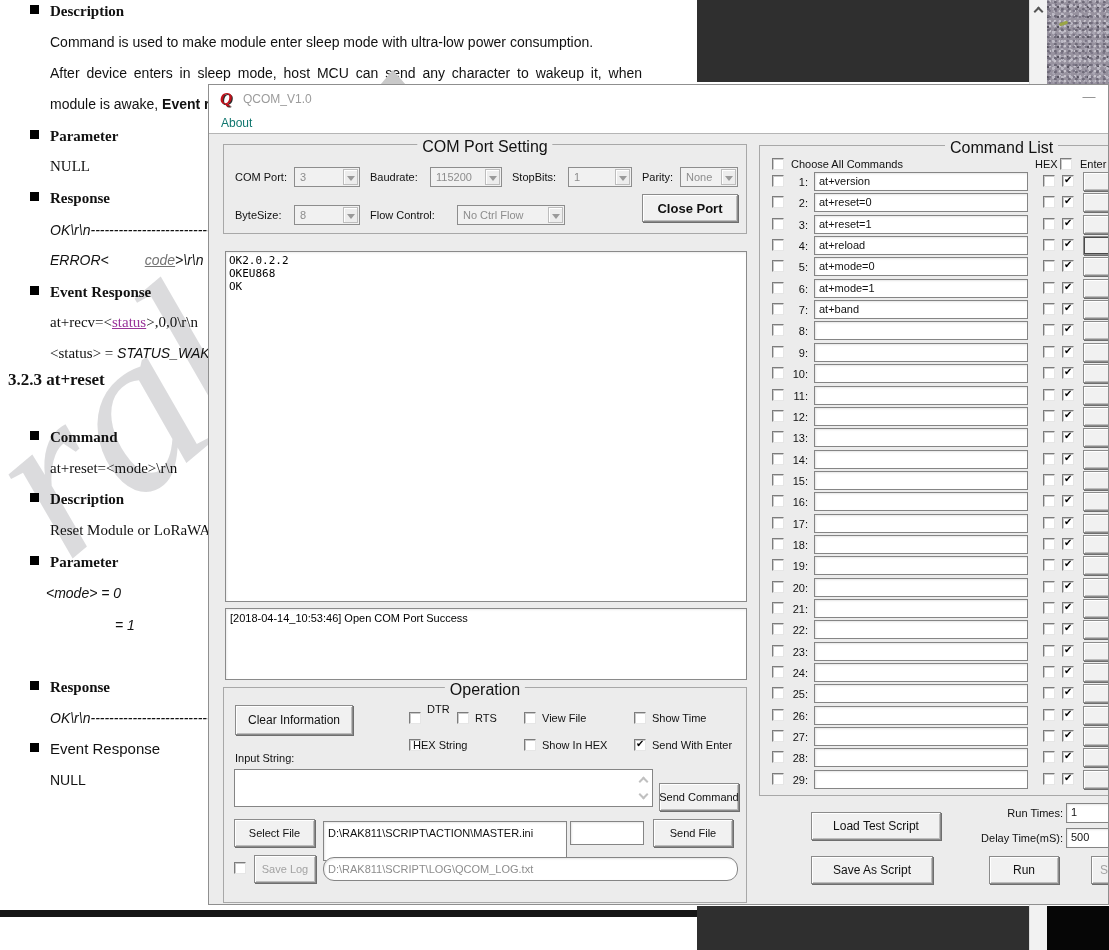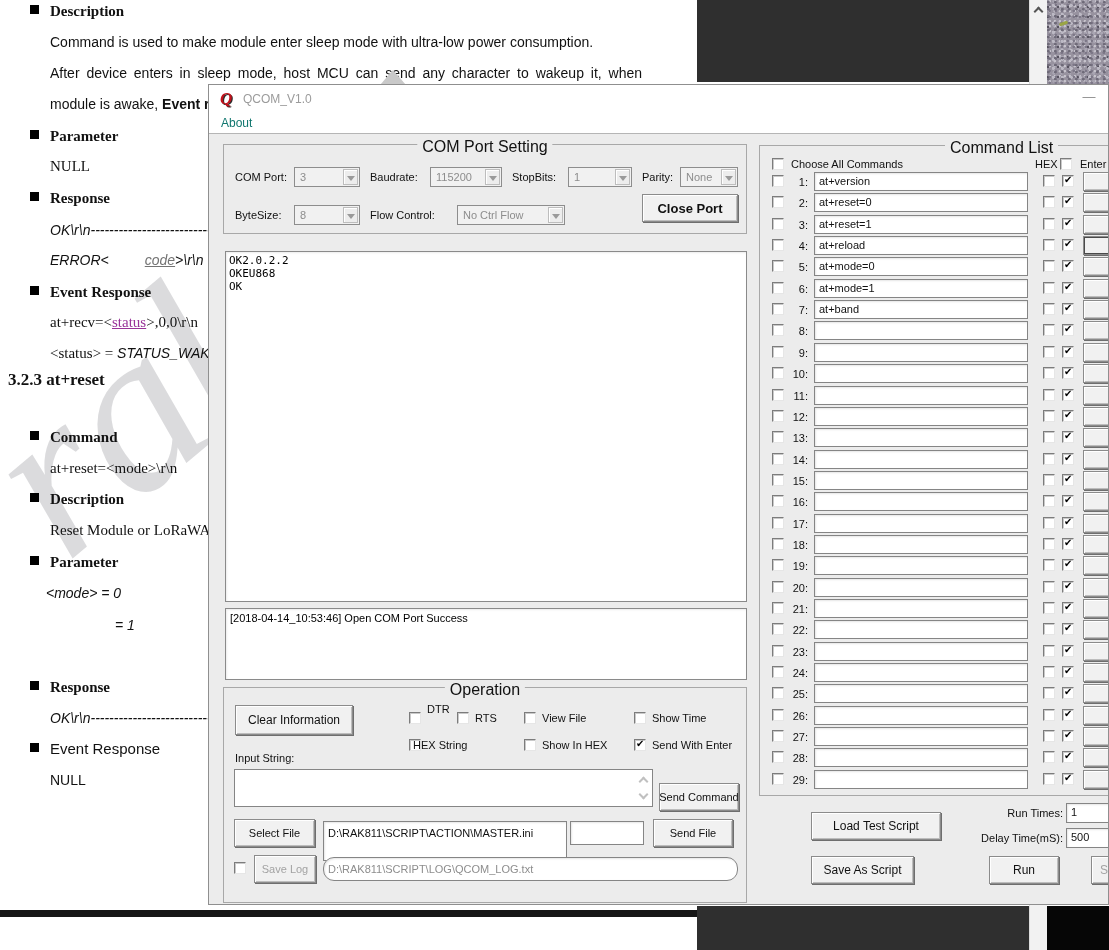--- a/index.html
+++ b/index.html
@@ -490,19 +490,19 @@
               <div class="btn cmd-btn">29</div>
             </div>
           </div>
       </div>
 
       <div class="btn" style="left:602px; top:678px; width:130px; height:28px;">Load Test Script</div>
       <span class="lbl" style="left:740px; top:673px; width:114px; text-align:right;">Run Times:</span>
       <div class="field" style="left:857px; top:669px; width:60px; height:20px;">1</div>
       <span class="lbl" style="left:700px; top:698px; width:154px; text-align:right;">Delay Time(mS):</span>
       <div class="field" style="left:857px; top:694px; width:60px; height:20px;">500</div>
-      <div class="btn" style="left:602px; top:722px; width:103px; height:28px;">Save As Script</div>
+      <div class="btn" style="left:602px; top:722px; width:122px; height:28px;">Save As Script</div>
       <div class="btn" style="left:780px; top:722px; width:70px; height:28px;">Run</div>
       <div class="btn btn-dis" style="left:882px; top:722px; width:60px; height:28px; justify-content:flex-start; padding-left:8px;">S</div>
 
     </div>
   </div>
 </div>
 
 </body></html>

